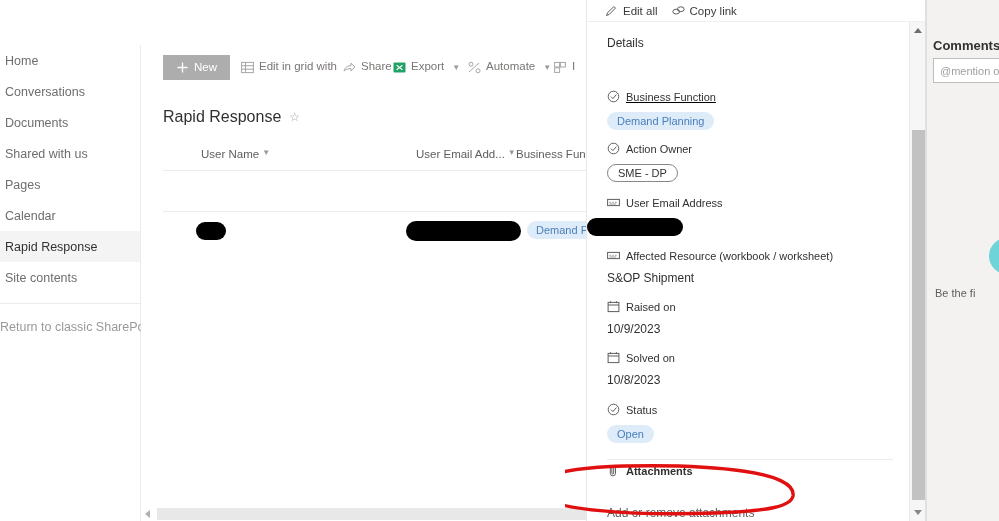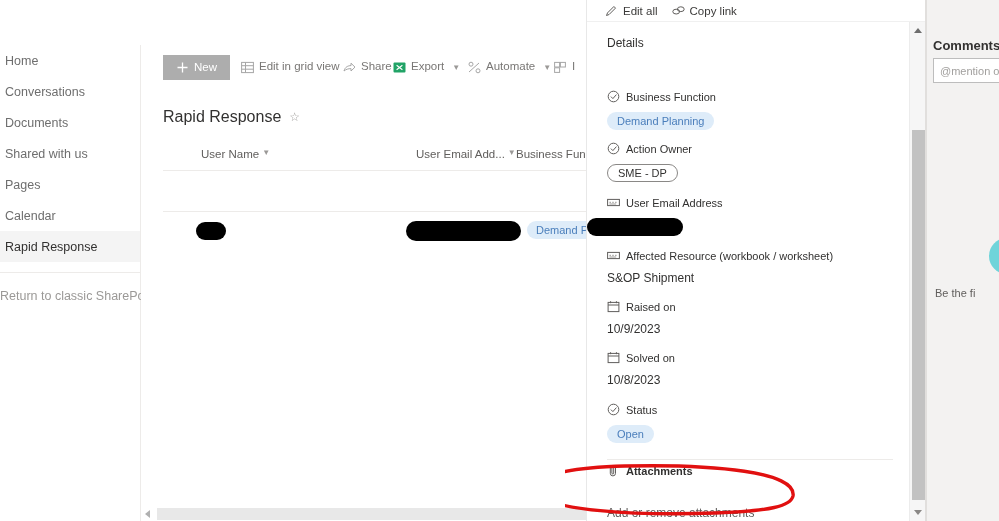--- a/index.html
+++ b/index.html
@@ -143,20 +143,23 @@
         </div>
         <div class="nav-item">
           <span>Pages</span>
         </div>
         <div class="nav-item">
           <span>Calendar</span>
         </div>
         <div class="nav-item sel">
           <span>Rapid Response</span>
         </div>
+        <div class="nav-item">
+          <span>Site contents</span>
+        </div>
       </div>
     <div class="nav-sep"></div>
     <div class="nav-foot">Return to classic SharePoint</div>
   </div>
 
   <div class="listpane">
 
     <div class="cmdbar">
 
       <div class="cmd cmd-new">
@@ -168,21 +171,21 @@
         <span class="lbl">New</span>
       </div>
 
       <div class="cmd" style="left:100px">
         <span class="ico">
           <svg viewBox="0 0 13 13" width="13" height="13">
               <rect x="0.6" y="1.4" width="11.8" height="10.2" fill="none" stroke="#a6a6a6"></rect>
               <path d="M0.6 4.7h11.8M0.6 8.2h11.8M4.5 1.4v10.2" stroke="#a6a6a6"></path>
             </svg>
         </span>
-        <span class="lbl">Edit in grid view</span>
+        <span class="lbl">Edit in grid with</span>
       </div>
 
       <div class="cmd" style="left:202px">
         <span class="ico">
           <svg viewBox="0 0 13 13" width="13" height="13">
               <path d="M1 10c1-4 4-5.4 7-5.4V2.2l4 3.9-4 3.9V7.6C5.5 7.6 2.8 8.3 1 10z" fill="none" stroke="#a6a6a6"></path>
             </svg>
         </span>
         <span class="lbl">Share</span>
       </div>
@@ -273,21 +276,21 @@
               <ellipse cx="8.8" cy="5.2" rx="3.4" ry="2.4" fill="none" stroke="#605e5c"></ellipse>
             </svg>
         </span>
         <span>Copy link</span>
       </div>
     </div>
 
     <div class="det-body">
       <div class="det-section">Details</div>
       <div id="field-host">
-          <div class="field" style="top: 68px;">
+          <div class="field" style="top: 68px; text-decoration: underline;">
             <div class="flab">
               <span class="ico"><svg viewBox="0 0 13 13" width="13" height="13">
                   <circle cx="6.5" cy="6.5" r="5.3" fill="none" stroke="#605e5c"></circle>
                   <path d="M3.9 6.6l2 2 3.5-4" fill="none" stroke="#605e5c"></path>
                 </svg></span>
               <span>Business Function</span>
             </div>
             <div class="fval"><span class="tag-blue">Demand Planning</span></div>
           </div>
           <div class="field" style="top: 120px;">

